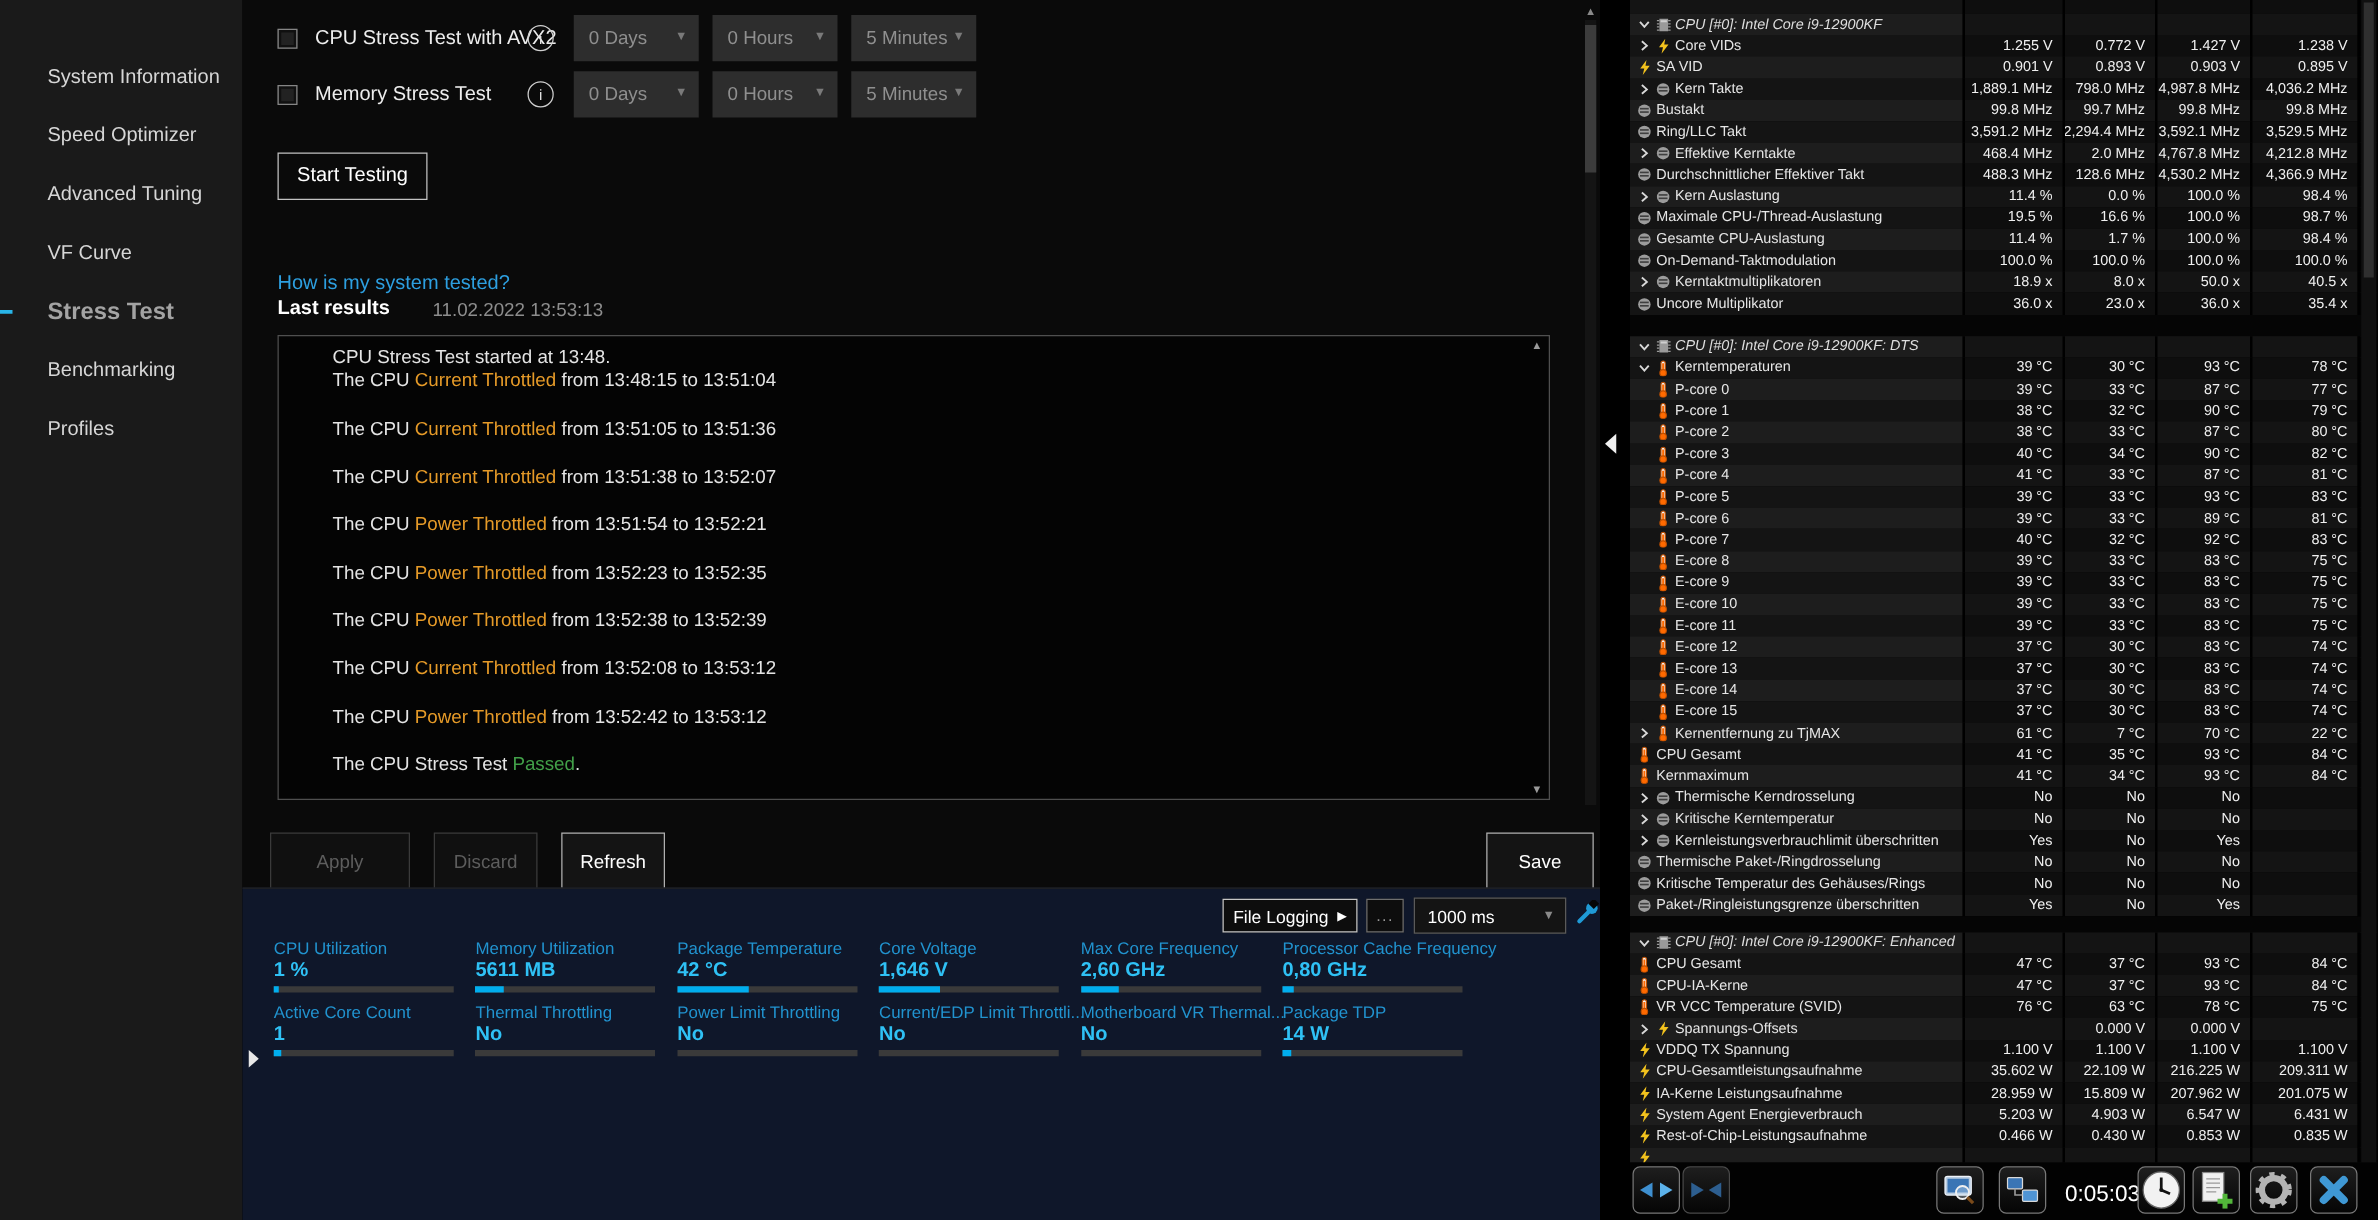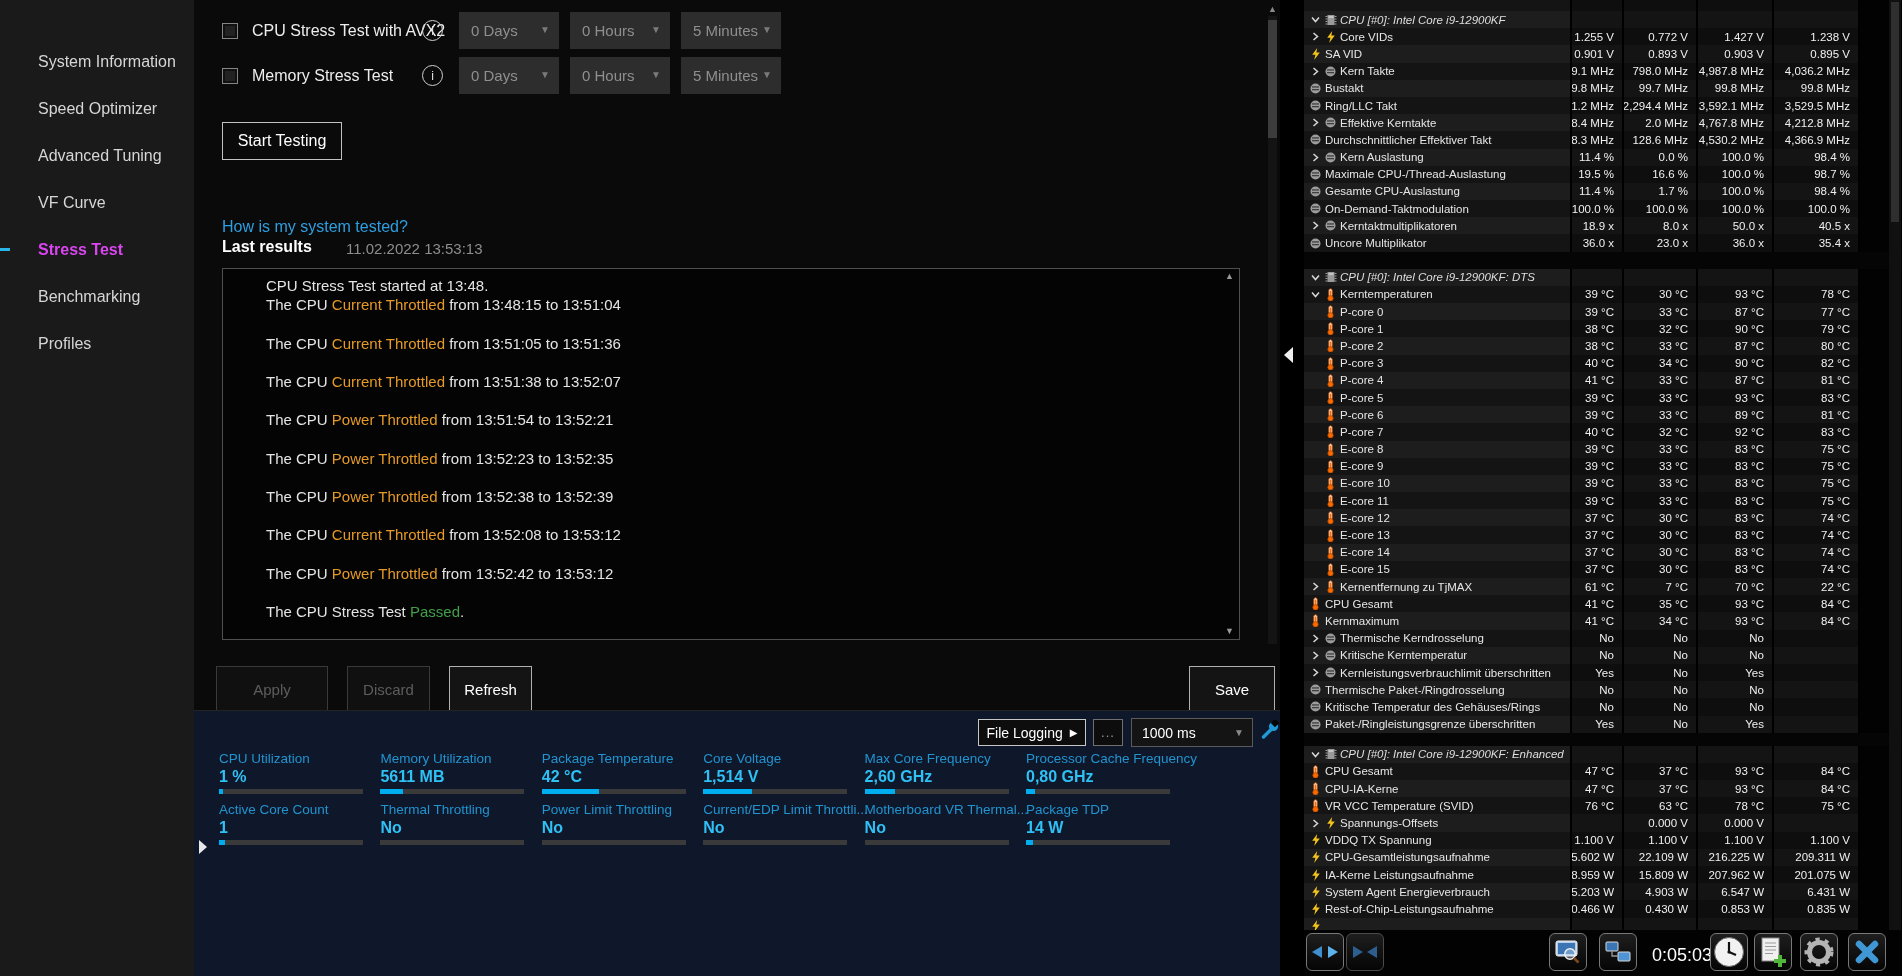--- a/index.html
+++ b/index.html
@@ -4,21 +4,21 @@
 <style>
   html,body{margin:0;padding:0;background:#000;}
   #root{position:relative;width:1902px;height:976px;background:#000;overflow:hidden;
         font-family:"Liberation Sans",sans-serif;-webkit-font-smoothing:antialiased;}
 
   
   .sidebar{position:absolute;left:0;top:0;width:194px;height:976px;background:#1a1a1a;}
   .sb-list{padding-top:38px;}
   .sb-item{position:relative;height:47px;display:flex;align-items:center;padding-left:38px;
            color:#d6d6d6;font-size:16px;cursor:default;box-sizing:border-box;}
-  .sb-item.active{color:#d946ef;font-weight:bold;font-size:16px;}
+  .sb-item.active{color:#a3a3a3;font-weight:bold;font-size:19px;}
   .sb-item .dash{position:absolute;left:0;top:50%;margin-top:-2px;width:10px;height:3px;background:#29b5e8;}
   .sb-item.selected{background:#5d5d5d;color:#f5f5f5;}
 
   
   .main{position:absolute;left:194px;top:0;width:1086px;height:976px;background:#0a0a0a;}
   .test-row{position:absolute;left:28px;display:flex;align-items:center;height:37px;}
   .cb{width:14px;height:14px;border:1px solid #858585;background:#222;box-shadow:inset 0 0 0 2px #101010;margin-right:14px;flex:none;}
   .test-label{font-size:16px;color:#ededed;width:170px;white-space:nowrap;}
   .info{width:19px;height:19px;border:1px solid #cfcfcf;border-radius:50%;color:#e0e0e0;font-size:12px;
         display:flex;align-items:center;justify-content:center;margin-right:16px;flex:none;}
@@ -70,21 +70,21 @@
   
   .hwinfo{position:absolute;left:1304px;top:0;width:598px;height:976px;background:#060606;}
   .sensor-table{position:absolute;left:0;top:0;width:598px;height:930px;overflow:hidden;}
   .srow{display:flex;height:17.2px;align-items:stretch;}
   .srow.a{background:#1d1d1d}.srow.b{background:#141414}
   .sec-gap{background:#050505;}
   .cell{display:flex;align-items:center;box-sizing:border-box;overflow:hidden;}
   .c-lab{width:266px;padding-left:4px;}
   .c-val{justify-content:flex-end;padding-right:8px;font-size:11.5px;color:#f0f0f0;
          border-left:2px solid #000;background:rgba(0,0,0,0.28);white-space:nowrap;}
-  .w1{width:52px}.w2{width:74px}.w3{width:76px}.w4{width:86px}
+  .w1{width:80px}.w2{width:74px}.w3{width:76px}.w4{width:86px}
   .c-pad{flex:1;border-left:2px solid #000;background:#020202;}
   .slot{width:15px;display:flex;justify-content:center;align-items:center;flex:none;}
   .slab{font-size:11.5px;color:#e6e6e6;white-space:nowrap;padding-left:2px;}
   .sec-title{font-style:italic;color:#dedede;}
   .hw-scroll{position:absolute;right:1px;top:0;width:12px;height:930px;background:#101010;}
   .hw-scroll .thumb{position:absolute;left:2px;top:2px;width:8px;height:220px;background:#2f2f2f;}
   .hw-toolbar{position:absolute;left:0;top:930px;width:598px;height:46px;background:#020202;}
   .hwbtn{position:absolute;top:3px;width:38px;height:38px;border:1px solid #787878;border-radius:6px;
       background:linear-gradient(#1e1e1e,#050505);display:flex;align-items:center;justify-content:center;box-sizing:border-box;}
   .hwbtn.dim{border-color:#4a4a4a;}
@@ -235,21 +235,21 @@
           </div>
           <div class="tile" style="left: 322.8px; top: 0px;">
             <div class="t-label">Package Temperature</div>
             <div class="t-value">42 °C</div>
             <div class="t-bar">
               <div class="t-fill" style="width: 40%;"></div>
             </div>
           </div>
           <div class="tile" style="left: 484.2px; top: 0px;">
             <div class="t-label">Core Voltage</div>
-            <div class="t-value">1,514 V</div>
+            <div class="t-value">1,646 V</div>
             <div class="t-bar">
               <div class="t-fill" style="width: 34%;"></div>
             </div>
           </div>
           <div class="tile" style="left: 645.6px; top: 0px;">
             <div class="t-label">Max Core Frequency</div>
             <div class="t-value">2,60 GHz</div>
             <div class="t-bar">
               <div class="t-fill" style="width: 21%;"></div>
             </div>

